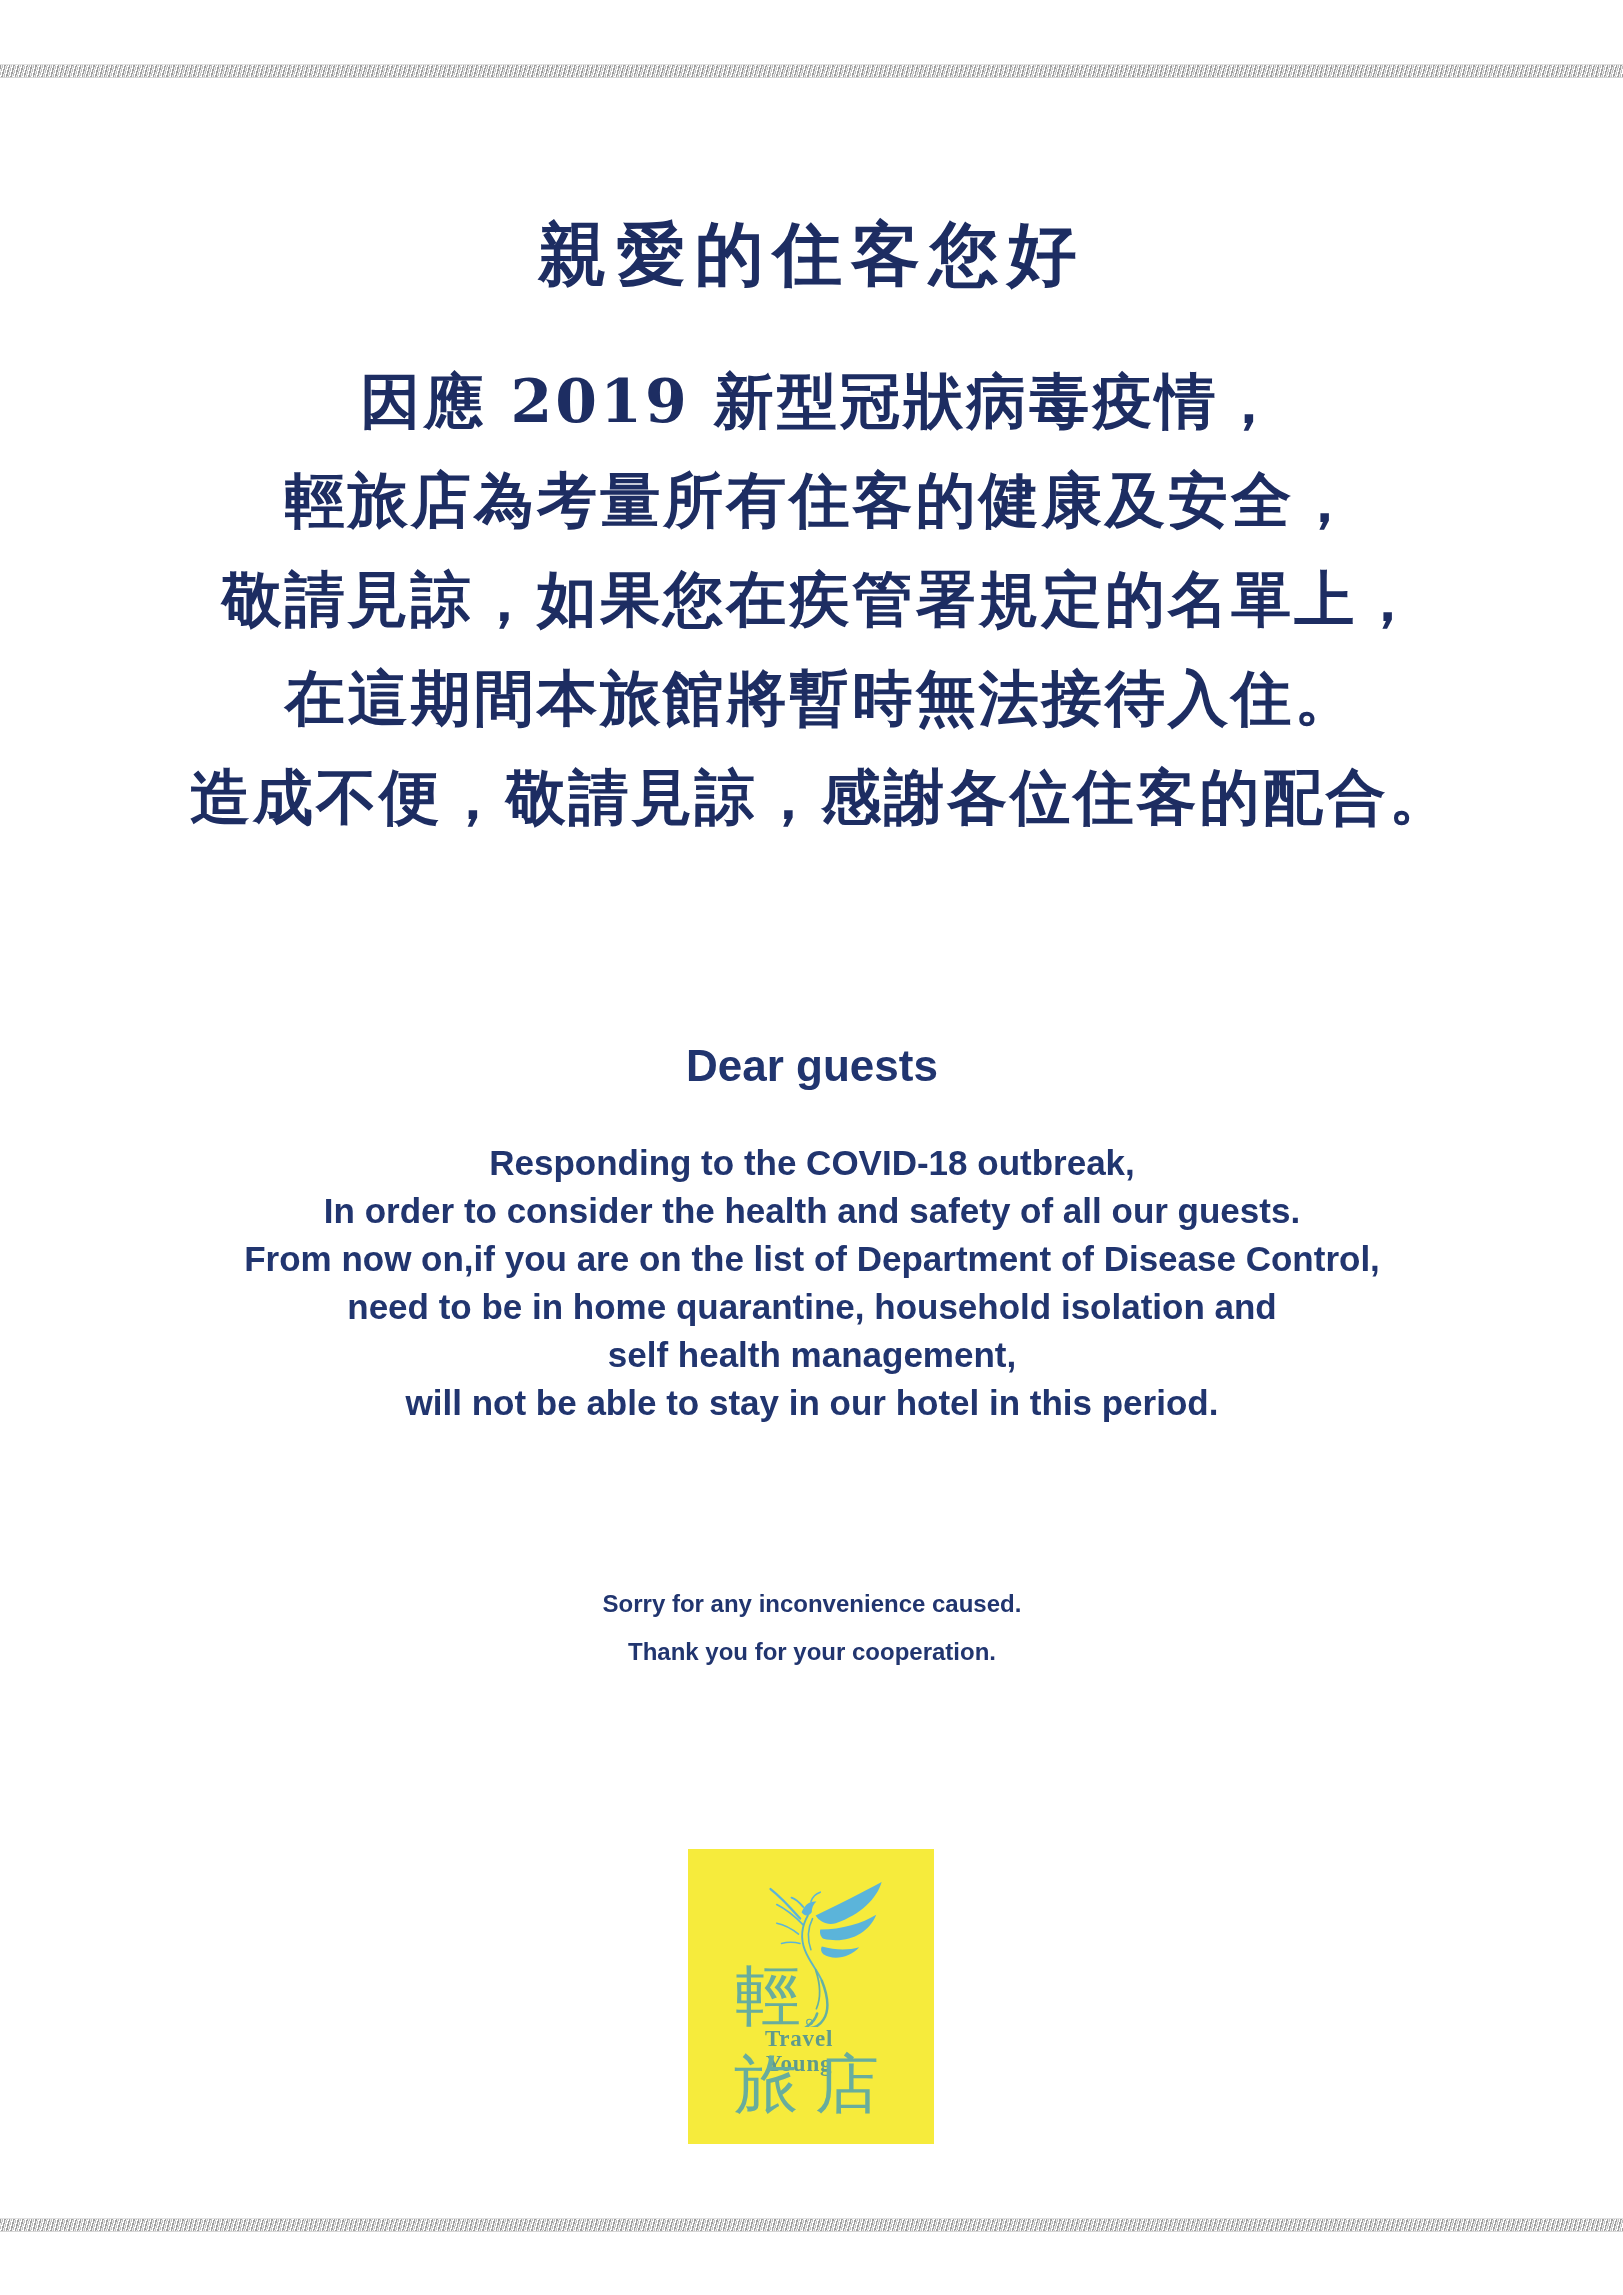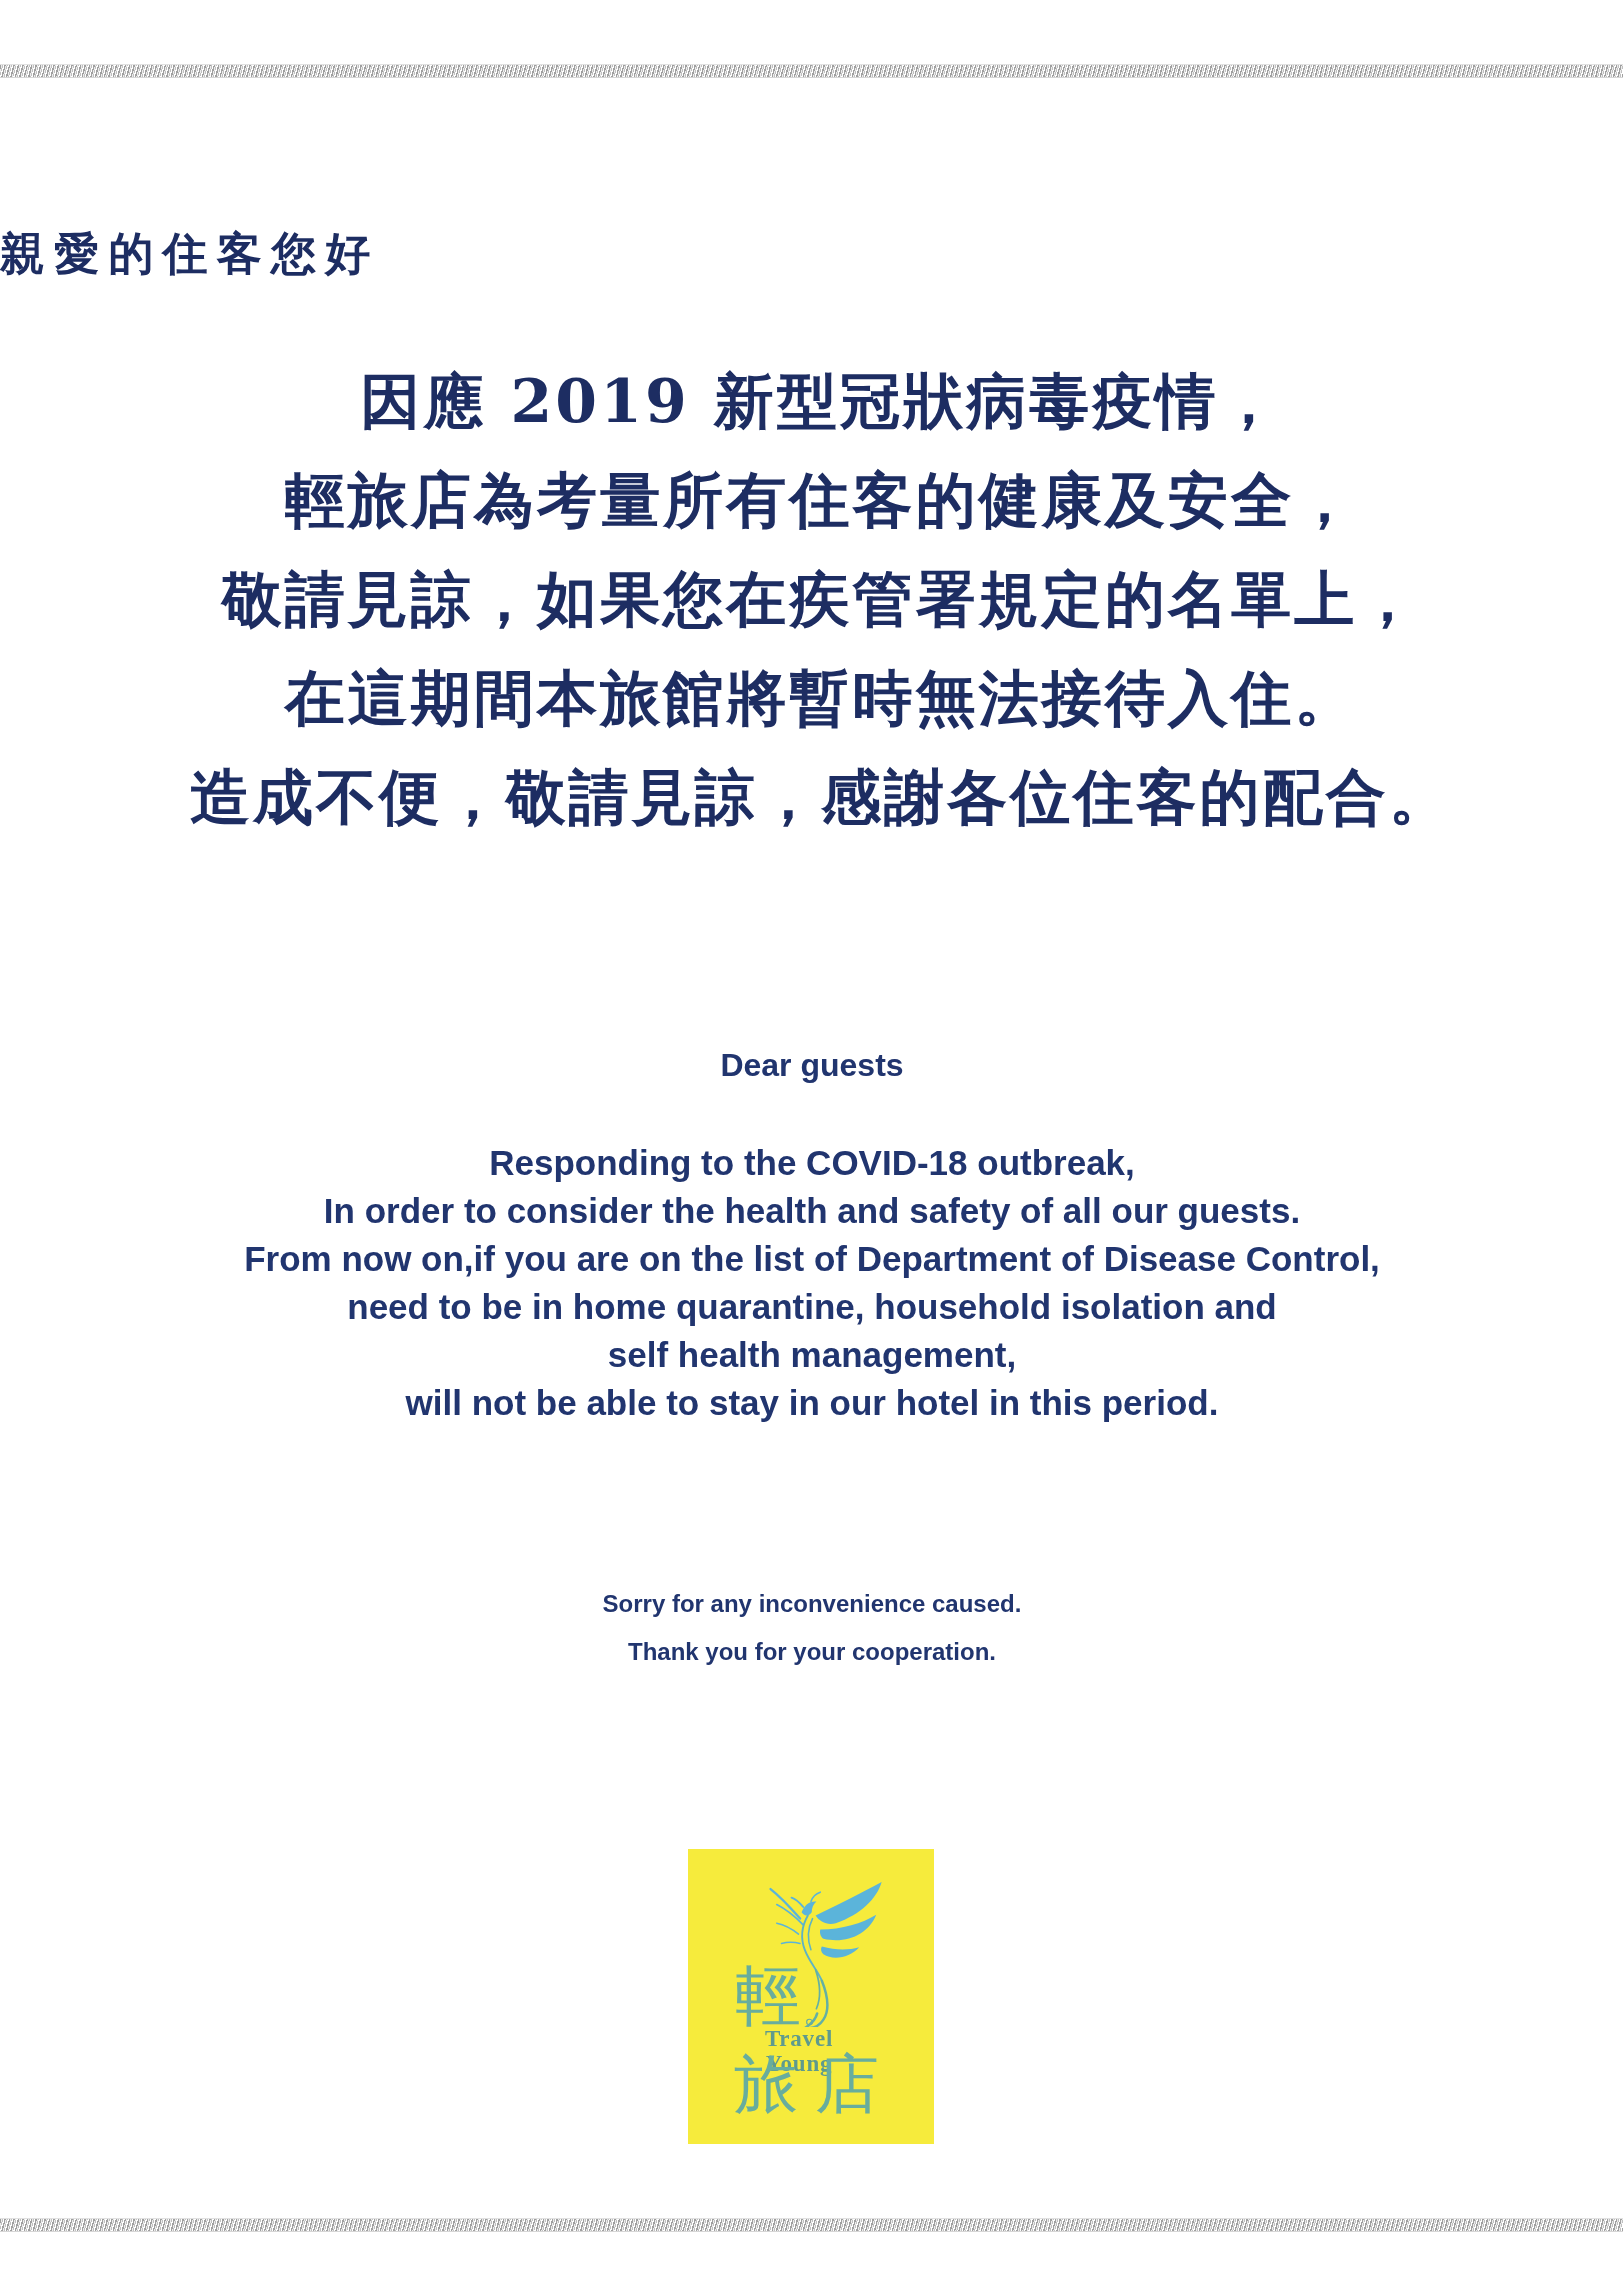--- a/index.html
+++ b/index.html
@@ -25,39 +25,39 @@
     border-top:0.8px solid #dcdcdc;
     border-bottom:0.8px solid #d0d0d0;
     opacity:.85;
   }
   .rope-top{top:64px;}
   .rope-bottom{top:2218px;height:12.2px;}
 
   
   .title-zh{
     position:absolute;top:200px;left:0;width:100%;
-    text-align:left;
+    text-align:center;
     font-family:"DejaVu Serif","Liberation Serif",serif;
-    font-size:45px;font-weight:700;line-height:107px;
+    font-size:69px;font-weight:700;line-height:107px;
     letter-spacing:9.2px;
     color:#1d2d62;
   }
   .zh-block{
     position:absolute;top:352px;left:0;width:100%;
     text-align:center;
     font-family:"DejaVu Serif","Liberation Serif",serif;
     font-size:60px;font-weight:700;line-height:99px;
     letter-spacing:3.1px;
     color:#1d2d62;
     margin-left:9px;
   }
 
   
   .en{color:#21356f;font-weight:700;text-align:center;left:0;width:100%;position:absolute;}
-  .en-greeting{top:1038px;font-size:32px;line-height:55px;}
+  .en-greeting{top:1038px;font-size:44px;line-height:55px;}
   .en-para{top:1139px;font-size:35px;line-height:48px;}
   .en-close{top:1580px;font-size:24px;line-height:48px;}
 
   
   .logo{
     position:absolute;left:688px;top:1849px;width:246px;height:295px;
     background:#f6eb3c;
   }
   .logo .bird{position:absolute;left:67px;top:27.5px;width:136px;height:150px;}
   .logo-qing{

